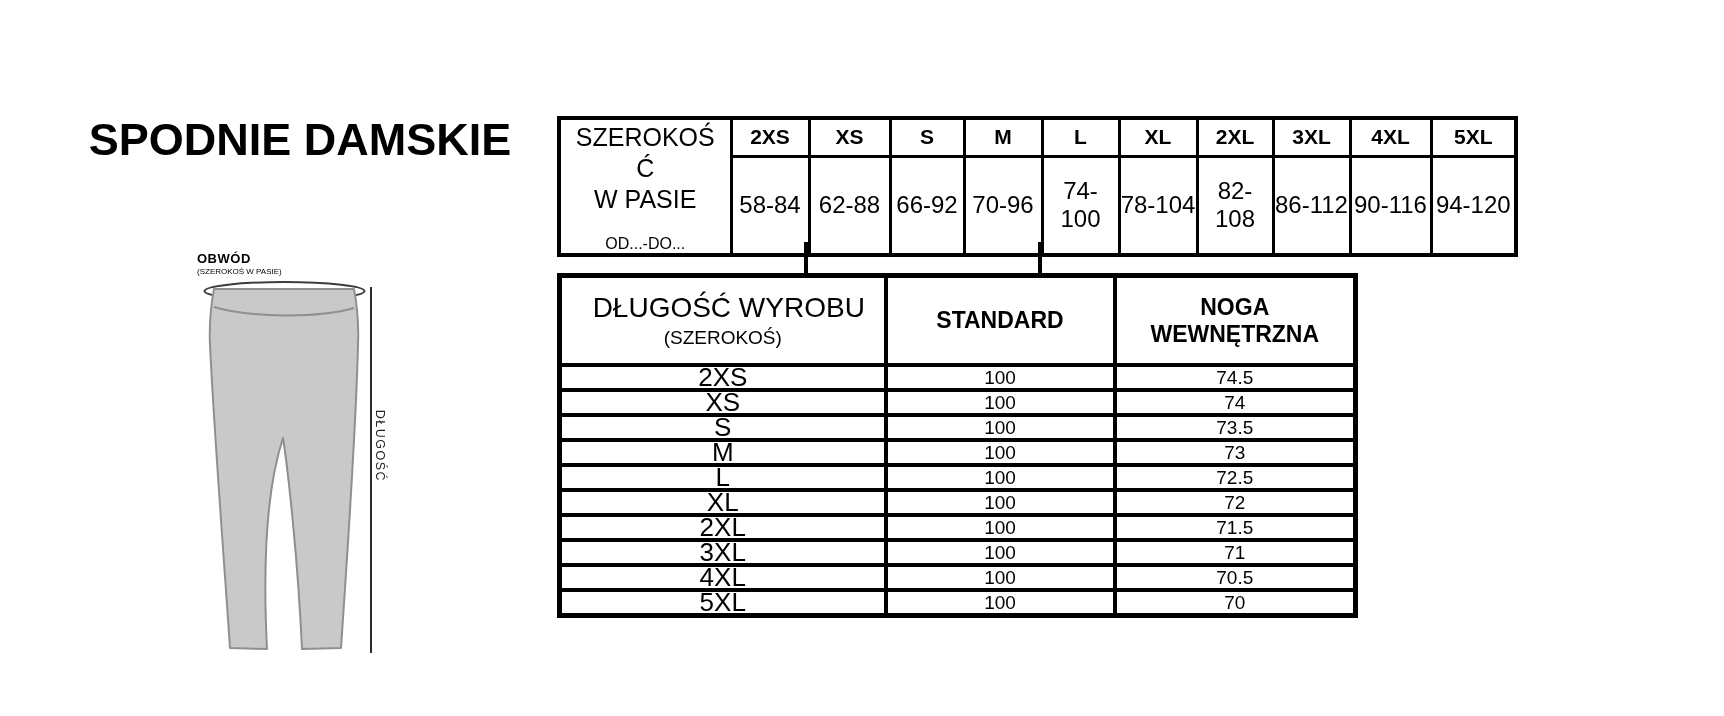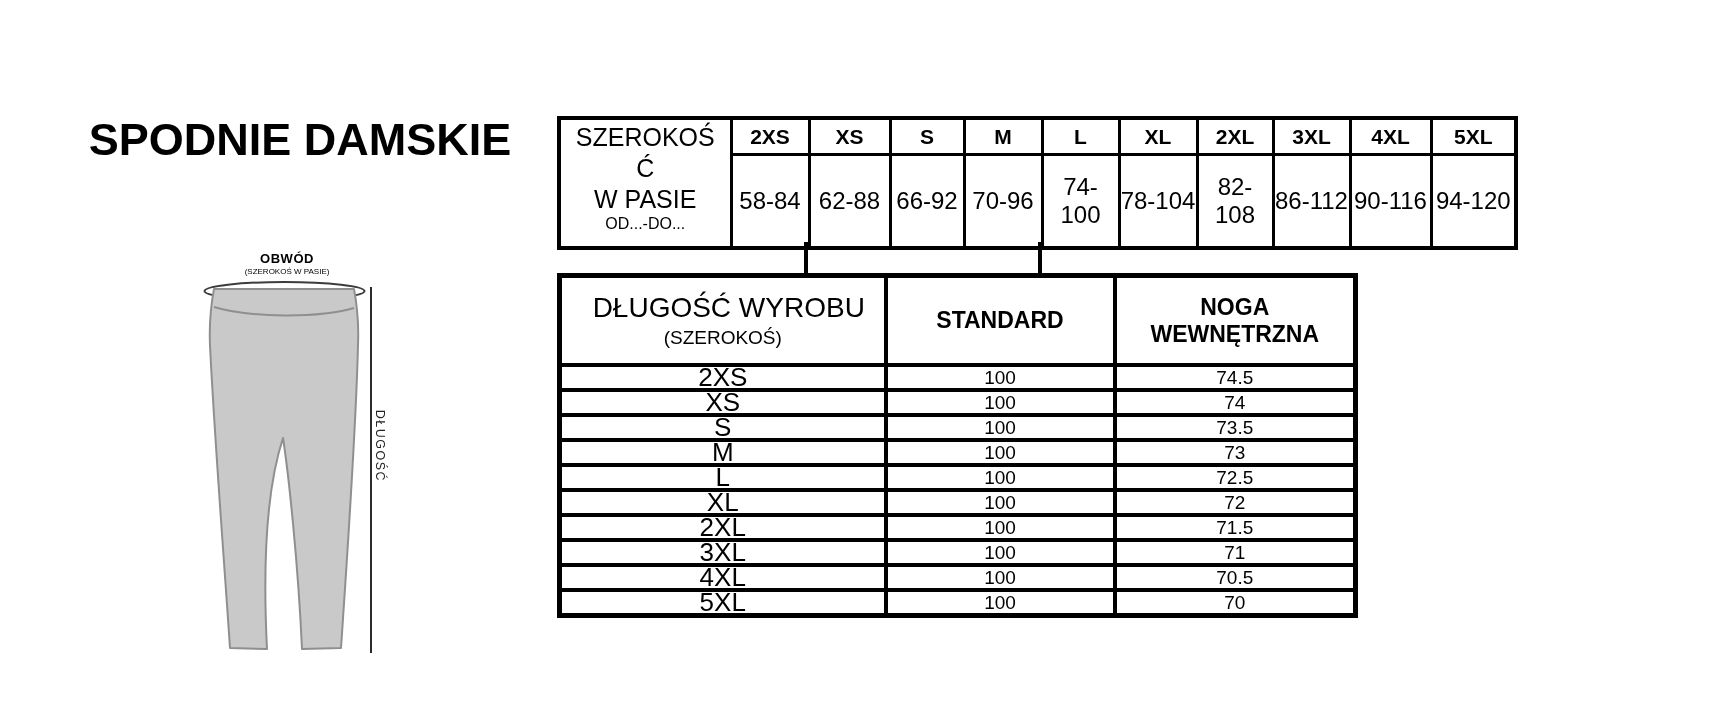--- a/index.html
+++ b/index.html
@@ -15,42 +15,42 @@
   
   .title {
     position: absolute; left: 70px; top: 113px; width: 460px;
     text-align: center; font-weight: bold; font-size: 45px; line-height: 54px;
     white-space: nowrap;
   }
   .title span { display: block; }
 
   
   .obwod-block {
-    position: absolute; left: 197px; top: 252px; width: 180px; text-align: center;
+    position: absolute; left: 197px; top: 252px; width: 180px; 
   }
   .obwod-main { font-size: 13px; font-weight: bold; letter-spacing: 0.5px; line-height: 14px; }
   .obwod-sub  { font-size: 8px; line-height: 9px; margin-top: 1px; }
   .pants-svg { position: absolute; left: 180px; top: 270px; }
   .dlugosc-label {
     position: absolute; left: 330px; top: 439px; width: 100px; height: 14px;
     transform: rotate(90deg);
     text-align: center; font-size: 12.5px; letter-spacing: 1.5px; line-height: 14px;
     color: #222;
   }
 
   
   table { border-collapse: collapse; table-layout: fixed; position: absolute; }
   td { padding: 0; text-align: center; vertical-align: middle; overflow: hidden; }
 
   
   .t1 { left: 557px; top: 116px; border: 4px solid #000; }
   .t1 td { border: 3px solid #000; }
   .t1-head-cell { vertical-align: top; }
   .t1-head-main { font-size: 25px; line-height: 31px; white-space: pre-line; padding-top: 2px; }
-  .t1-head-sub  { font-size: 16px; line-height: 18px; margin-top: 0; }
+  .t1-head-sub  { font-size: 16px; line-height: 18px; margin-top: 20px; }
   .t1-size { font-size: 21px; font-weight: bold; height: 33px; }
   .t1-range { font-size: 24px; height: 90px; }
 
   
   .connector { position: absolute; width: 4px; background: #000; }
   .connector.c1 { left: 804px; top: 242px; height: 35px; }
   .connector.c2 { left: 1038px; top: 242px; height: 35px; }
 
   
   .t2 { left: 557px; top: 273px; border: 5px solid #000; }

